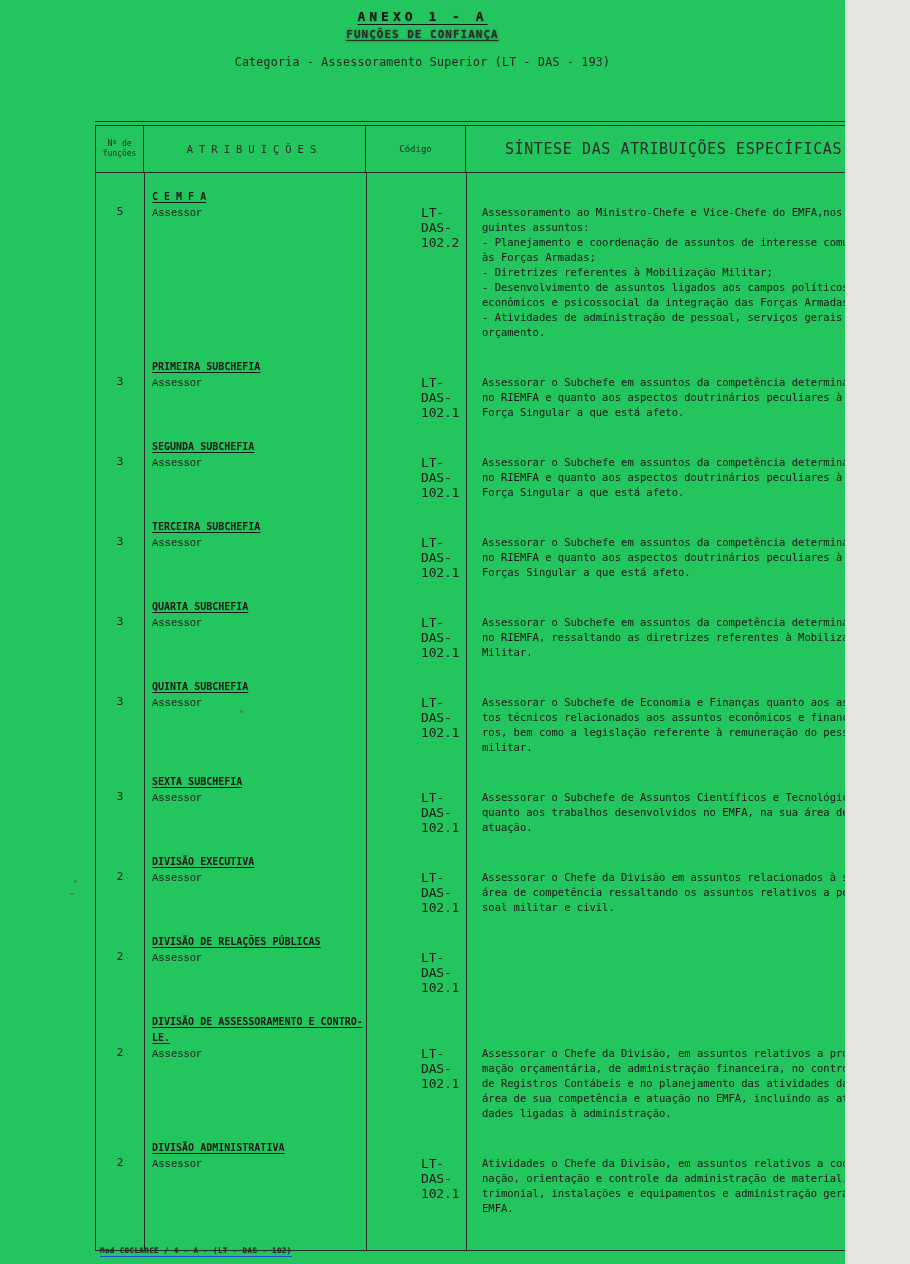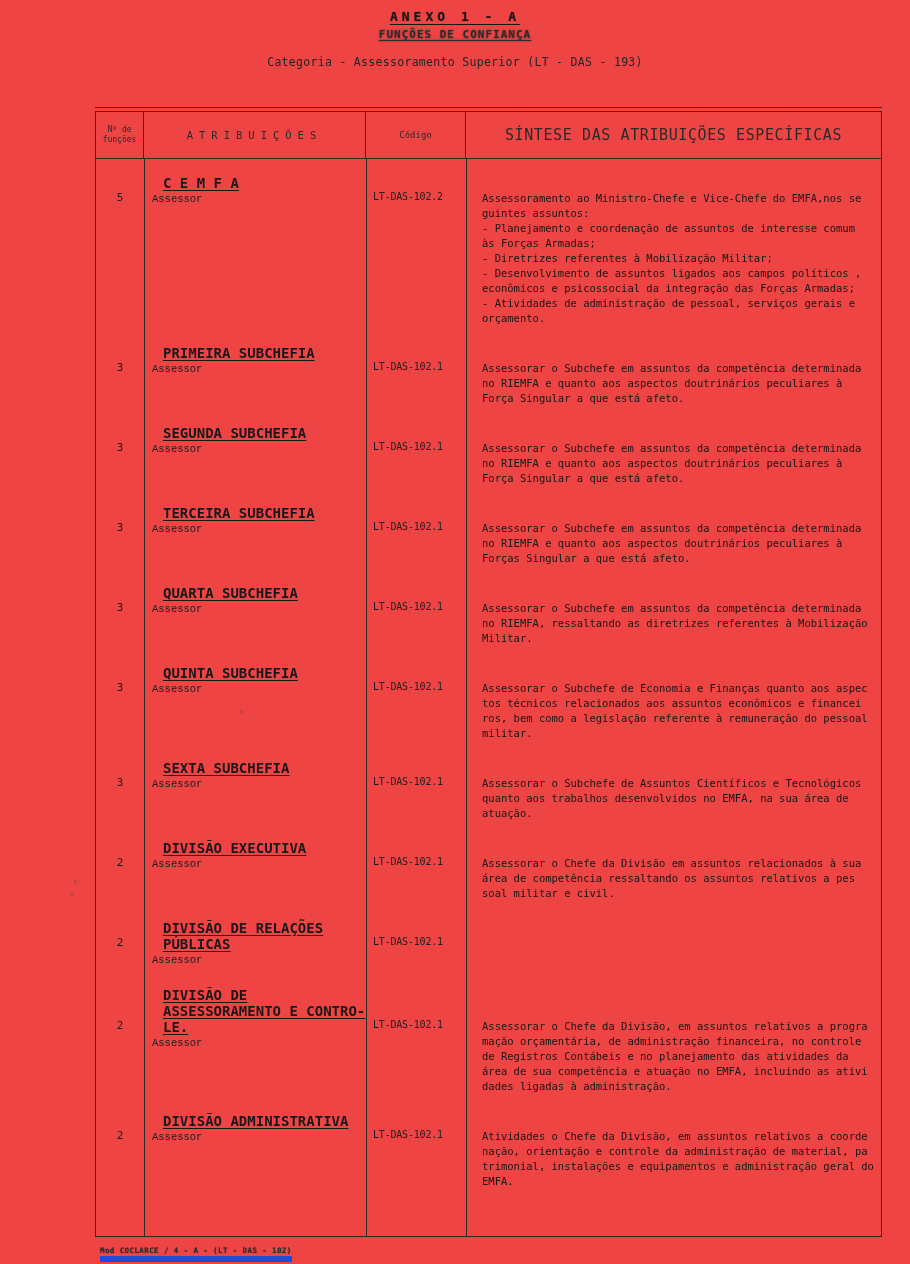--- a/index.html
+++ b/index.html
@@ -4,22 +4,22 @@
 <style>
   html,body{margin:0;padding:0;}
   body{
     background:#e8e6e0;
     font-family:"DejaVu Sans Mono","Liberation Mono",monospace;
     color:#1e1e1e;
     -webkit-font-smoothing:antialiased;
   }
   .page{
     position:relative;
-    width:910px;height:1264px;
-    background:#ef4444;
+    width:845px;height:1264px;
+    background:#22c55e;
     overflow:hidden;
     box-shadow:0 0 4px rgba(0,0,0,.2);
   }
   
   .titles{position:absolute;top:6px;left:0;width:100%;text-align:center;}
   .annex-title{
     display:inline-block;
     font-size:13px;font-weight:bold;letter-spacing:4px;
     text-decoration:underline;text-underline-offset:3px;
     color:#161616;text-shadow:0 0 1px rgba(20,20,20,.55);
@@ -29,21 +29,21 @@
     font-size:11px;font-weight:bold;letter-spacing:1px;
     text-decoration:underline;text-underline-offset:2px;
     color:#2c2c2c;text-shadow:0 0 2px rgba(40,40,40,.7);
     filter:blur(.3px);
   }
   .category-line{
     margin-top:14px;
     font-size:11.5px;color:#242424;letter-spacing:.3px;
   }
   
-  .doc-table{position:absolute;left:95px;top:107px;width:787px;}
+  .doc-table{position:absolute;left:95px;top:121px;width:787px;}
   .double-rule{height:3px;border-top:1.4px solid #2b2b2b;border-bottom:1px solid #2b2b2b;}
   .thead{
     display:grid;grid-template-columns:48px 222px 100px 1fr;
     border-left:1px solid #2b2b2b;border-right:1px solid #2b2b2b;
     border-bottom:1px solid #2b2b2b;
     height:46px;
   }
   .thead .hcell{
     display:flex;align-items:center;justify-content:center;
     border-right:1px solid #2b2b2b;
@@ -70,41 +70,42 @@
   .trow{
     display:grid;grid-template-columns:48px 222px 100px 1fr;
     margin-bottom:19px;
   }
   .cell{color:#1d1d1d;}
   .cell-num{
     text-align:center;font-size:11px;padding-top:16px;
   }
   .cell-denom{padding-left:8px;box-sizing:border-box;}
   .sec-heading{
-    font-size:14px;line-height:16px;font-weight:600;
+    font-size:10px;line-height:16px;font-weight:600;
     text-decoration:underline;text-underline-offset:2px;
-    white-space:pre-line;color:#181818;margin-left:11px;
+    white-space:pre-line;color:#181818;
   }
   .role{font-size:10.5px;line-height:16px;font-family:Liberation Mono, monospace;}
   .cell-code{
-    font-size:10px;padding-top:16px;padding-left:7px;box-sizing:border-box;
+    font-size:13px;padding-top:16px;padding-left:7px;box-sizing:border-box;
     letter-spacing:-.2px;
+    margin-left:48px;
   }
   .cell-syn{
     font-size:10.5px;line-height:15px;
     padding-top:16px;padding-left:16px;padding-right:2px;box-sizing:border-box;
     white-space:pre-line;color:#161616;
   }
   .trow.h2 .cell-num,.trow.h2 .cell-code,.trow.h2 .cell-syn{padding-top:32px;}
   
   .footer-note{
     position:absolute;left:100px;top:1246px;
     font-size:7.5px;font-weight:bold;color:#2c2c2c;
     letter-spacing:.4px;text-shadow:0 0 1px rgba(40,40,40,.6);
-    border-bottom:6px solid #1d4ed8;padding-bottom:1px;
+    border-bottom:1px solid #1d4ed8;padding-bottom:1px;
   }
   
   .speck{position:absolute;background:#55524c;border-radius:50%;opacity:.5;}
   .speck-a{left:74px;top:880px;width:3px;height:3px;}
   .speck-b{left:70px;top:893px;width:4px;height:2px;}
   .speck-c{left:240px;top:710px;width:3px;height:3px;}
 </style>
 </head>
 <body>
 

